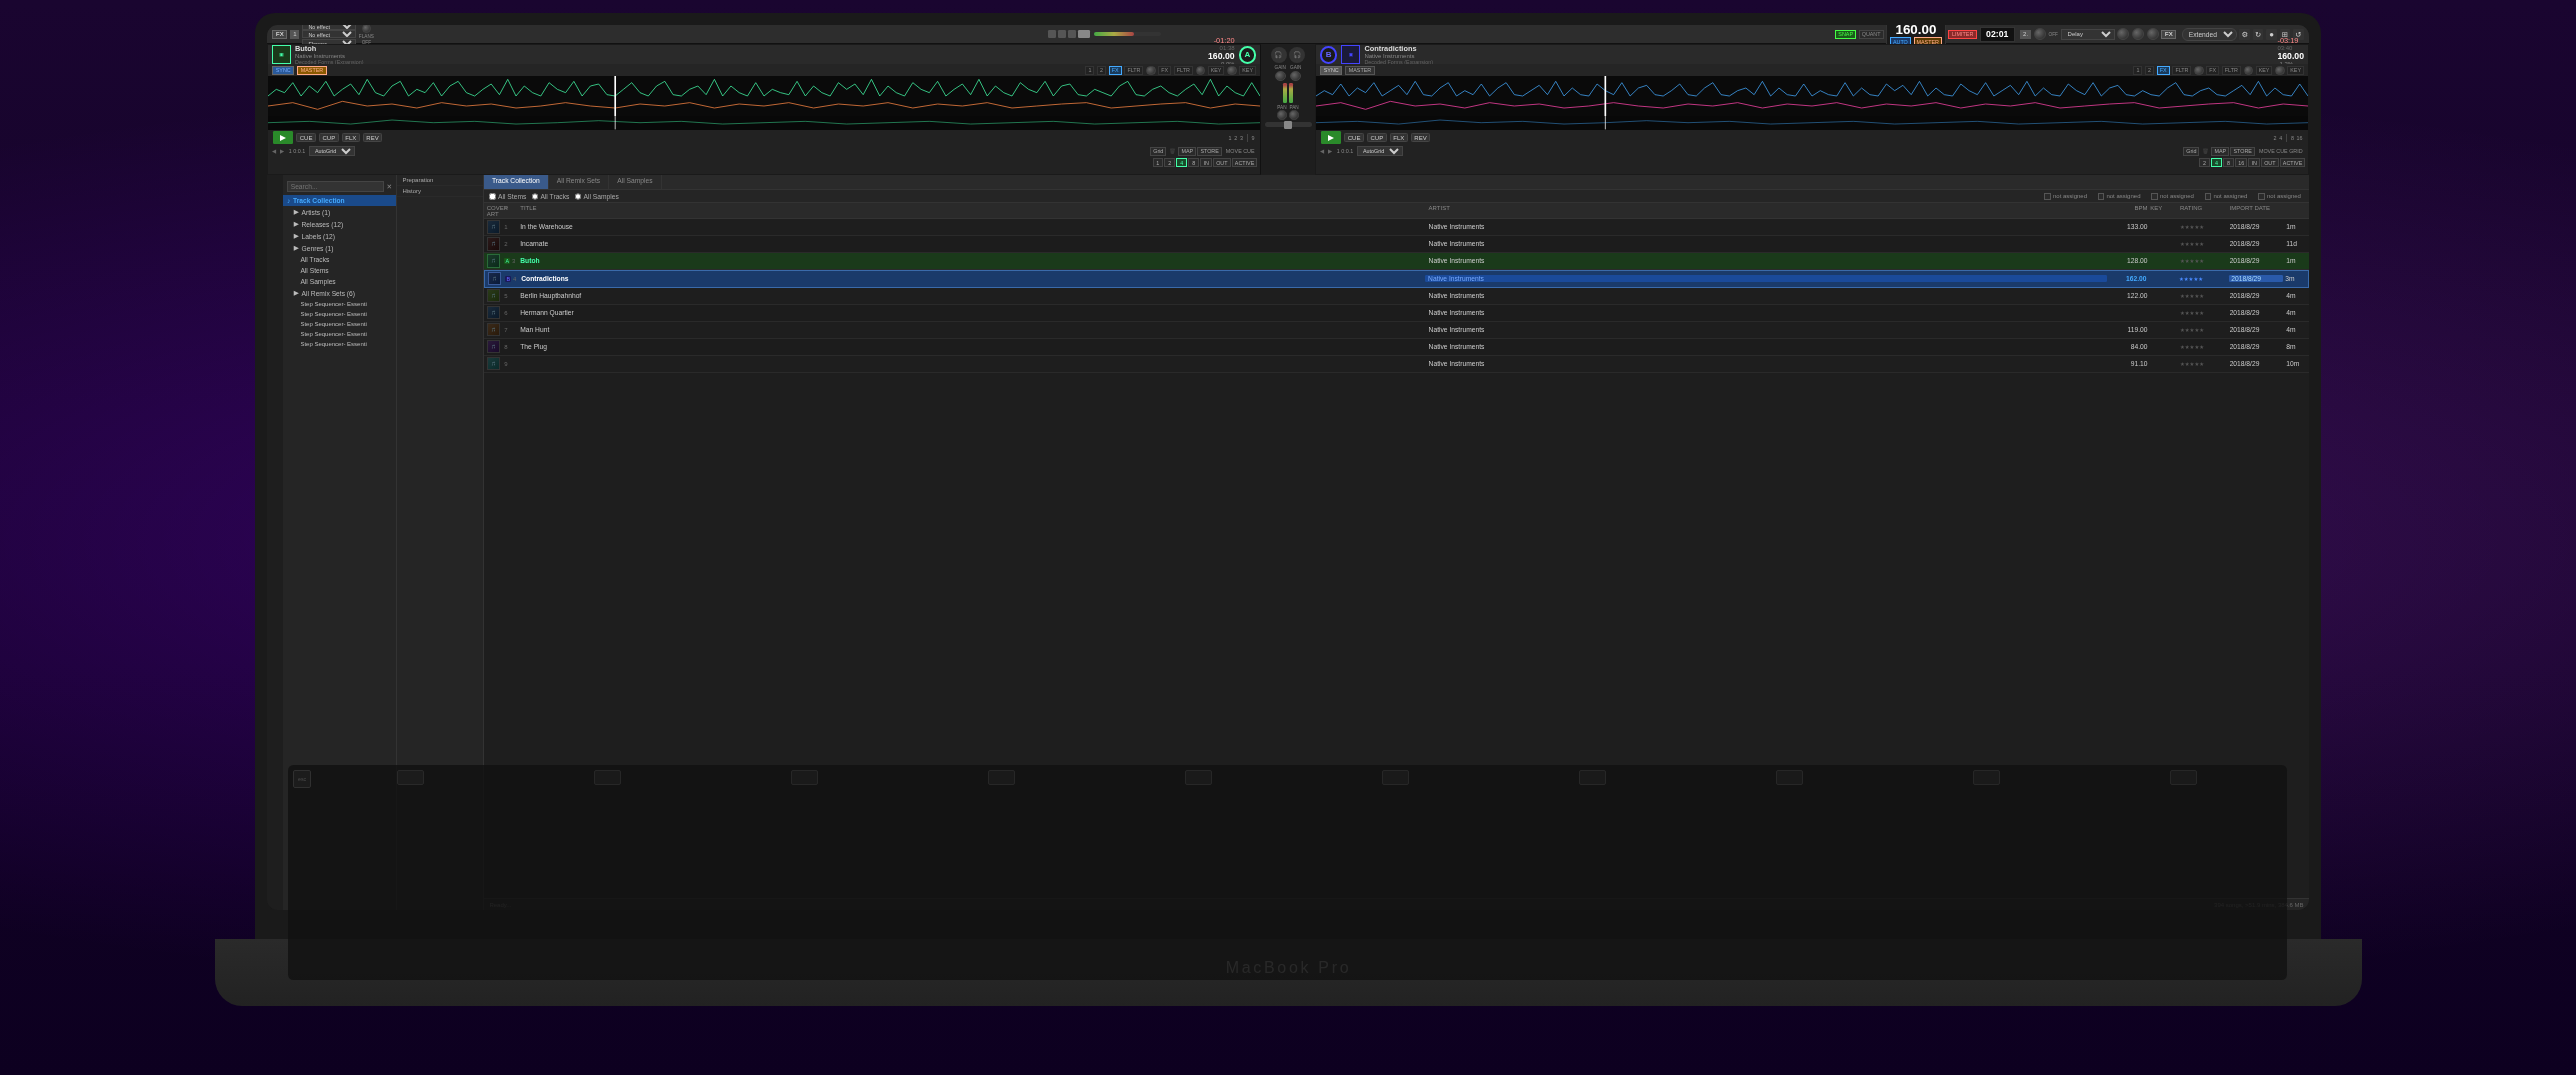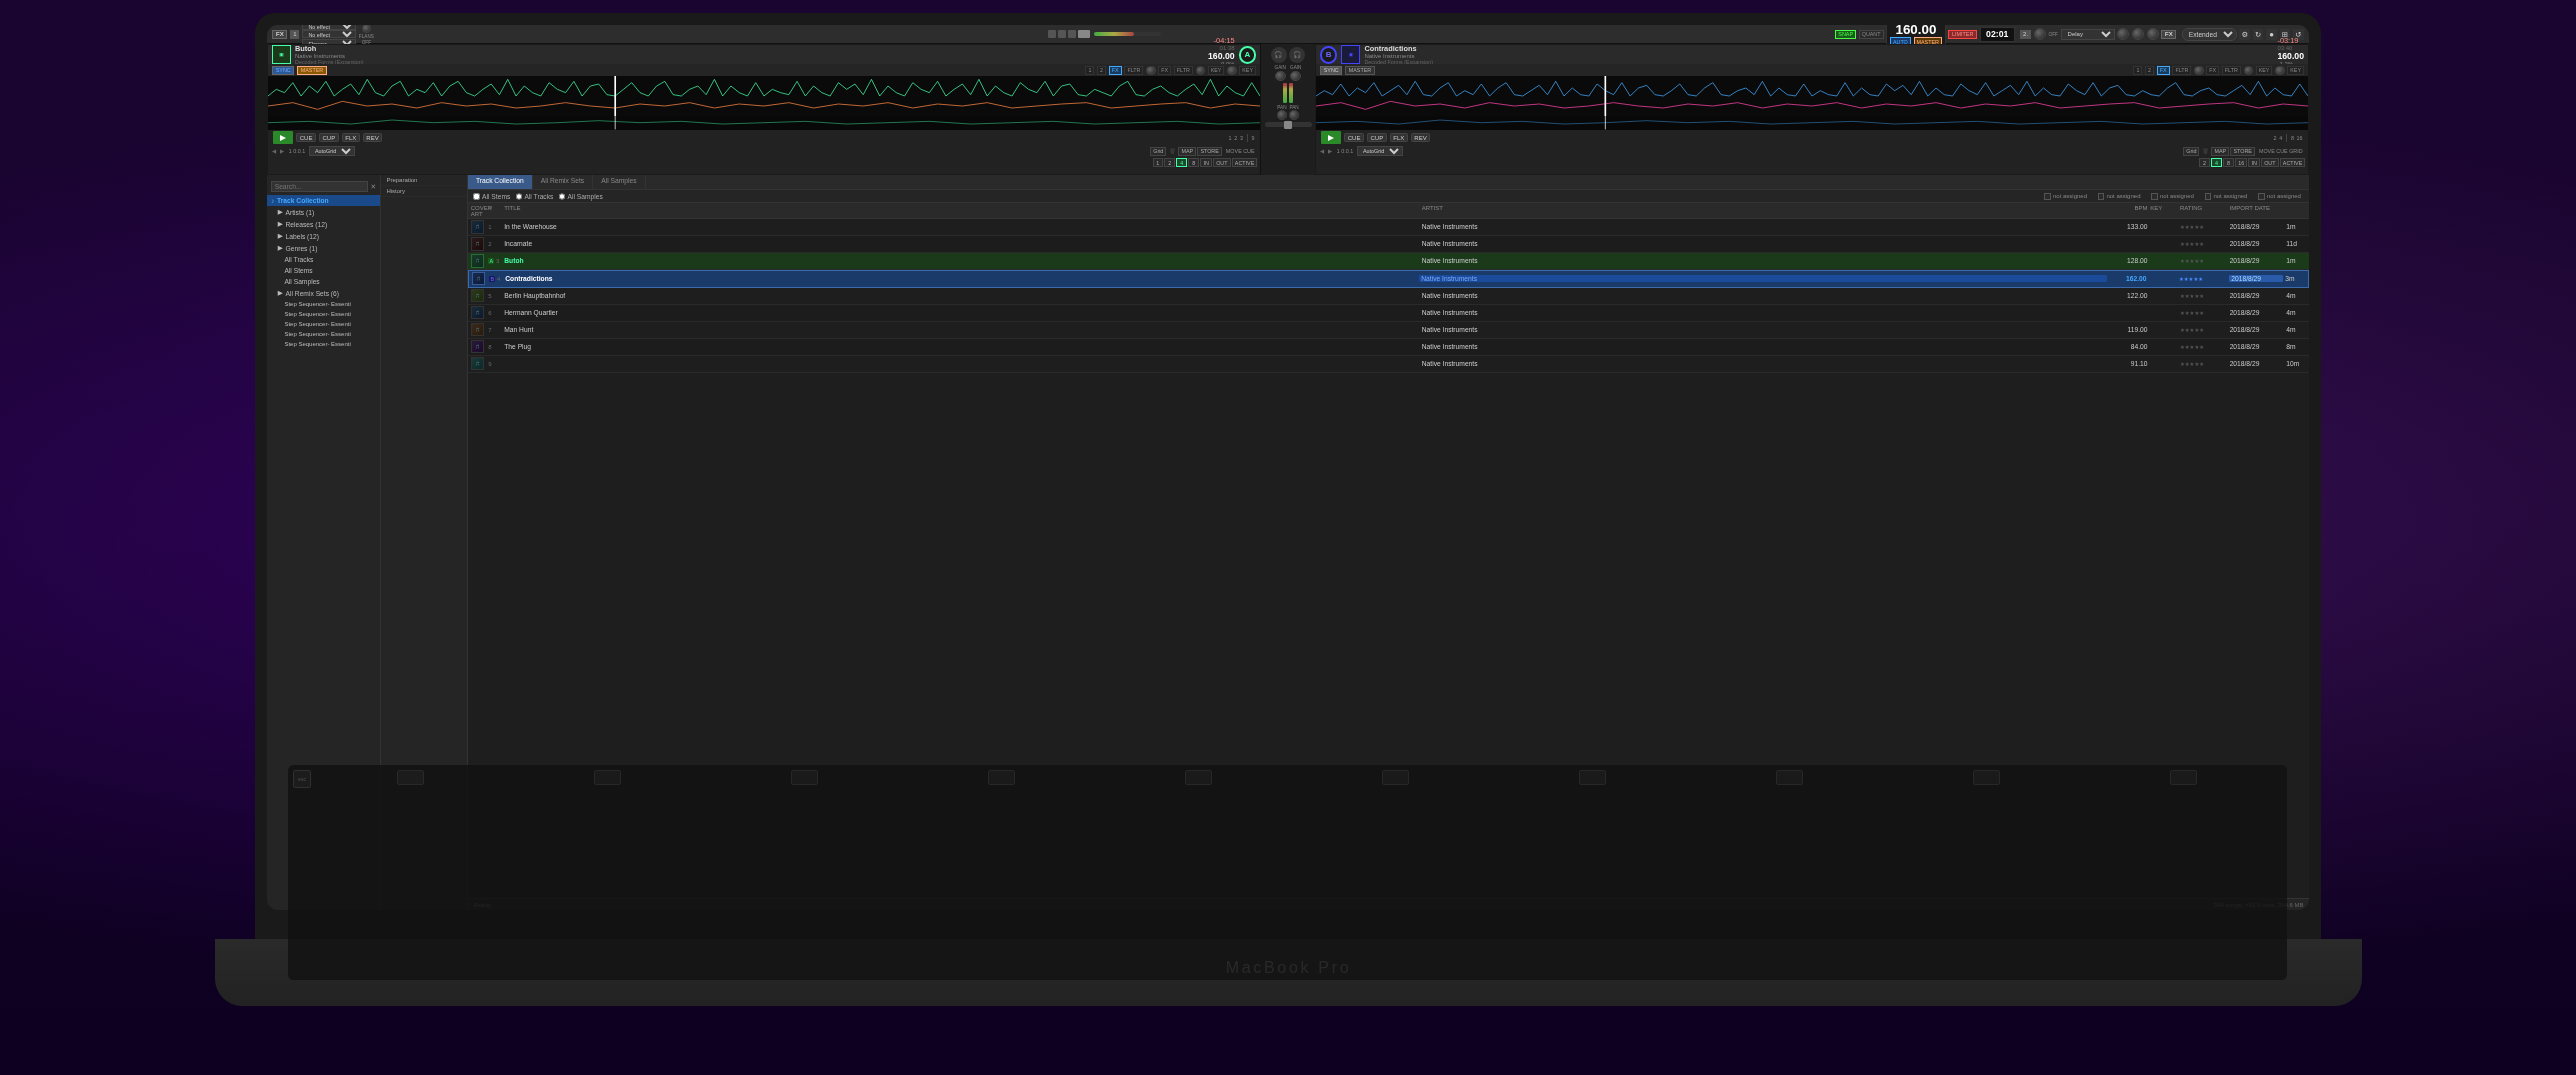--- a/index.html
+++ b/index.html
@@ -637,21 +637,21 @@
               <div class="deck-controls-top">
                 <div style="width:19px;height:19px;background:#1a3a1a;border:1.3px solid #4fa;display:flex;align-items:center;justify-content:center;">
                   <span style="font-size:4.7px;color:#4fa;">▣</span>
                 </div>
                 <div style="flex:1;">
                   <div class="track-title">Butoh</div>
                   <div class="track-artist">Native Instruments</div>
                   <div class="track-album">Decoded Forms (Expansion)</div>
                 </div>
                 <div style="text-align:right;">
-                  <div style="font-size:7.4px;color:#f88;">-04:15</div>
+                  <div style="font-size:7.4px;color:#f88;">-01:20</div>
                   <div style="font-size:6px;color:#666;">01:38</div>
                   <div style="font-size:8.7px;color:#fff;font-weight:bold;">160.00</div>
                   <div style="font-size:6px;color:#888;">-0.0%</div>
                   <div style="font-size:6px;color:#888;">160.00</div>
                 </div>
                 <div style="width:17.4px;height:17.4px;border-radius:50%;border:2px solid #4fa;background:#1a1a1a;display:flex;align-items:center;justify-content:center;">
                   <span style="font-size:8px;font-weight:bold;color:#4fa;">A</span>
                 </div>
               </div>
 
@@ -867,21 +867,21 @@
                 <button class="loop-btn">IN</button>
                 <button class="loop-btn">OUT</button>
                 <button class="loop-btn">ACTIVE</button>
               </div>
             </div>
 
           </div>
 
           <div class="browser-row">
 
-            <div class="sidebar" style="width:114px;">
+            <div class="sidebar" style="width:114px;margin-left:16px;">
               <div class="sidebar-search">
                 <input class="search-input" type="text" placeholder="Search..." style="">
                 <span style="font-size:6.7px;color:#888;cursor:pointer;">✕</span>
               </div>
 
               <div class="sidebar-item active" style="padding-left:4px;font-weight:bold;color:#4af;">
                 <span>♪</span>
                 <span>Track Collection</span>
               </div>
               <div class="sidebar-item" style="padding-left:10.7px;">

